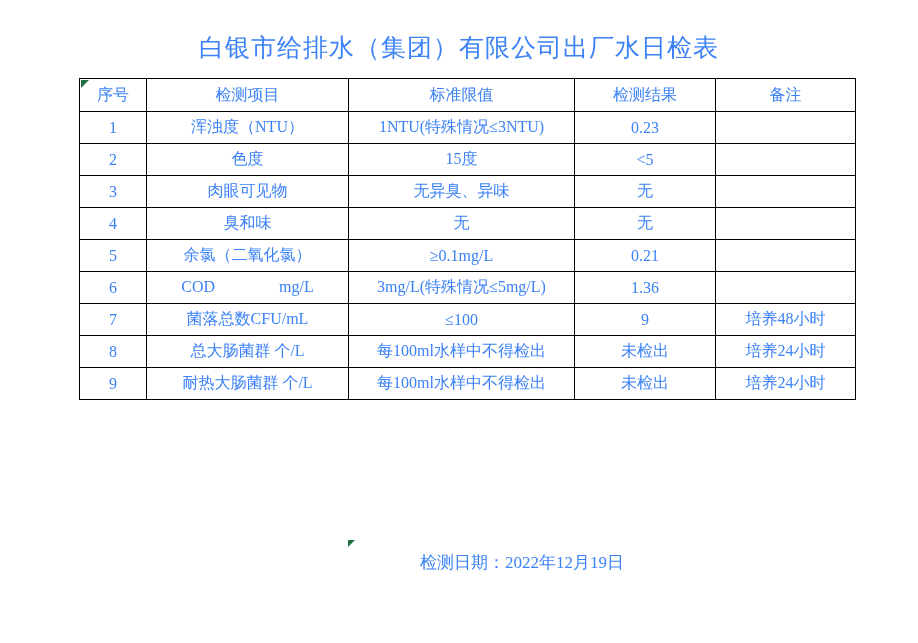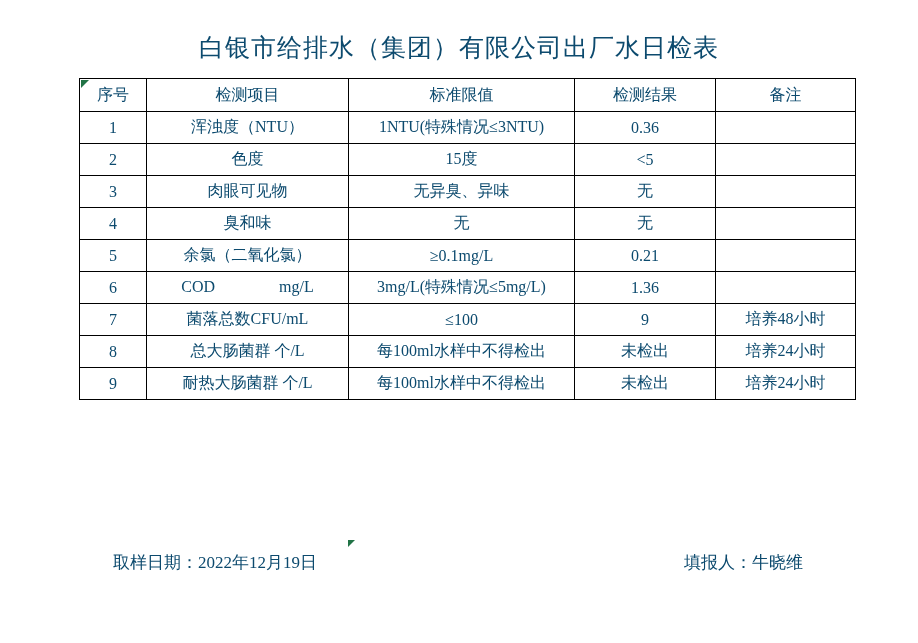--- a/index.html
+++ b/index.html
@@ -1,21 +1,21 @@
 <!DOCTYPE html>
 <html><head>
 <meta charset="utf-8">
 <style>
   html, body { margin: 0; padding: 0; background: #ffffff; }
   .page {
     position: relative;
     width: 918px;
     height: 643px;
     background: #ffffff;
-    color: #0c4a6e;
+    color: #3b82f6;
     font-family: "Liberation Serif", "DejaVu Serif", serif;
     overflow: hidden;
   }
   .title {
     position: absolute;
     top: 31px;
     left: 0;
     width: 100%;
     text-align: center;
     font-size: 25px;
@@ -87,21 +87,21 @@
         <th>标准限值</th>
         <th>检测结果</th>
         <th>备注</th>
       </tr>
     </thead>
     <tbody>
       <tr>
         <td>1</td>
         <td>浑浊度（NTU）</td>
         <td>1NTU(特殊情况≤3NTU)</td>
-        <td>0.36</td>
+        <td>0.23</td>
         <td></td>
       </tr>
       <tr>
         <td>2</td>
         <td>色度</td>
         <td>15度</td>
         <td>&lt;5</td>
         <td></td>
       </tr>
       <tr>
@@ -153,17 +153,16 @@
         <td>未检出</td>
         <td>培养24小时</td>
       </tr>
     </tbody>
   </table>
 
   <div class="tri tri-1"></div>
   <div class="tri tri-2"></div>
 
   <div class="footer">
-    <span class="f1">取样日期：2022年12月19日</span>
-    <span class="f3">填报人：牛晓维</span>
+    <span class="f2">检测日期：2022年12月19日</span>
   </div>
 
 </div>
 
 </body></html>

